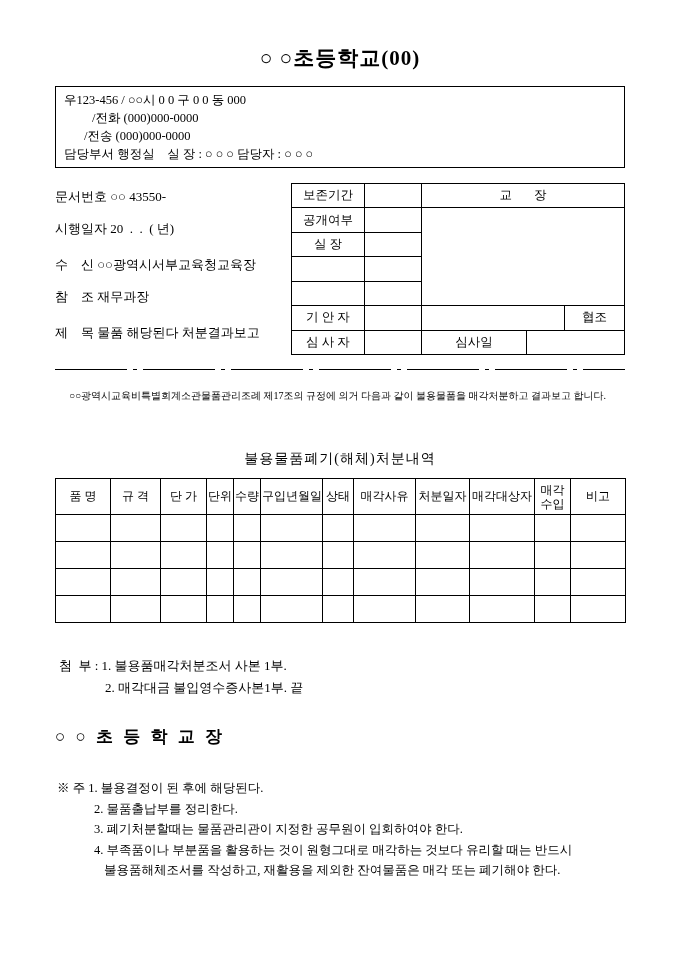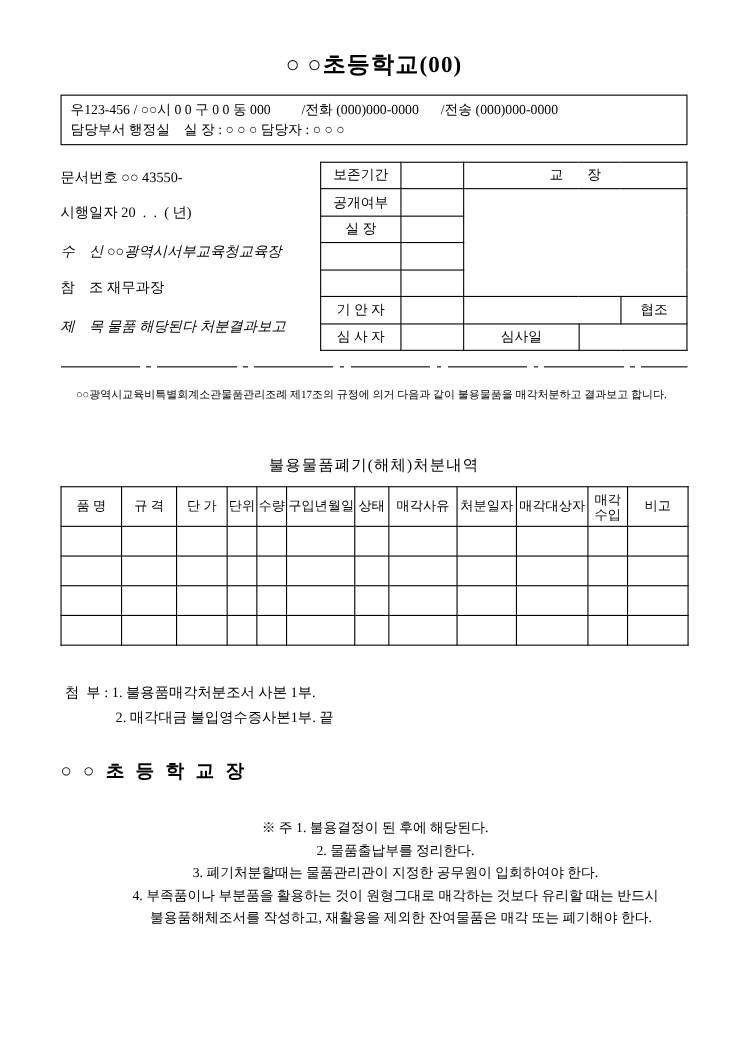--- a/index.html
+++ b/index.html
@@ -17,28 +17,28 @@
 
   .doc-title {
     margin-top: 44px; text-align: center;
     font-size: 21px; font-weight: bold; letter-spacing: 1px;
   }
 
   .contact-box {
     margin-top: 14px; border: 1px solid #000;
     padding: 4px 8px; font-size: 12.5px; line-height: 18px;
   }
-  .contact-line1 { display: flex; }
+  .contact-line1 { display: flex; flex-direction: column; }
   .contact-tel { margin-left: 28px; }
   .contact-fax { margin-left: 20px; }
 
   .info-section { display: flex; margin-top: 15px; }
   .doc-fields { flex: 1; font-size: 13px; padding-top: 4px; }
   .doc-fields .field { line-height: 19px; margin-bottom: 13px; white-space: pre-wrap; }
-  .doc-fields .field.gap { margin-top: 17px; font-style: italic; }
+  .doc-fields .field.gap { margin-top: 17px; }
 
   table.approval {
     width: 333px; border-collapse: collapse; table-layout: fixed;
     font-size: 12.5px;
   }
   table.approval td {
     border: 1px solid #000; height: 22px;
     text-align: center; white-space: pre; overflow: hidden;
   }
   table.approval td.sig-space { height: 88px; }
@@ -72,21 +72,21 @@
 
   .attachments { margin-top: 32px; font-size: 13px; line-height: 22px; }
   .attach-line1 { padding-left: 4px; white-space: pre-wrap; }
   .attach-line2 { padding-left: 50px; white-space: pre-wrap; }
 
   .signature {
     margin-top: 26px; text-align: left;
     font-size: 17px; font-weight: bold; letter-spacing: 3px;
   }
 
-  .notes { margin-top: 30px; font-size: 12.5px; line-height: 20.5px; text-align: center; }
+  .notes { margin-top: 30px; font-size: 12.5px; line-height: 20.5px; }
   .notes .note { white-space: pre-wrap; word-break: keep-all; }
   .notes .note.lead { padding-left: 2px; }
   .notes .note.sub  { padding-left: 39px; }
   .notes .note.cont { padding-left: 49px; }
 </style>
 </head>
 <body>
 
 <div class="page">
 

